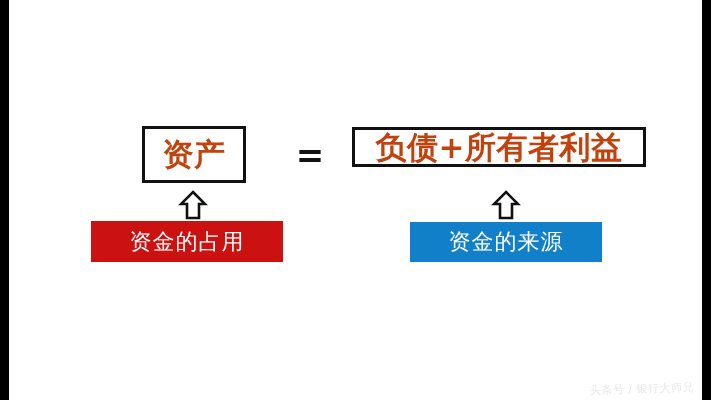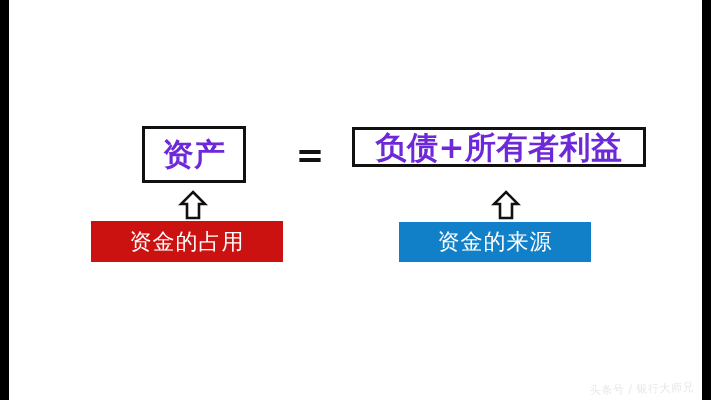--- a/index.html
+++ b/index.html
@@ -33,21 +33,21 @@
 
   
   .eq-box {
     position: absolute;
     box-sizing: border-box;
     background: #ffffff;
     border: 3px solid #111111;
     display: flex;
     align-items: center;
     justify-content: center;
-    color: #6d28d9;
+    color: #c2410c;
     font-weight: 700;
     letter-spacing: 0.5px;
     line-height: 1;
     white-space: nowrap;
   }
 
   #box-assets {
     left: 133px;
     top: 126px;
     width: 104px;
@@ -106,21 +106,21 @@
 
   #box-source-of-use {
     left: 82px;
     top: 221px;
     width: 192px;
     height: 41px;
     background: #cc1111;
   }
 
   #box-source-of-funds {
-    left: 390px;
+    left: 401px;
     top: 222px;
     width: 192px;
     height: 40px;
     background: #1280c8;
   }
 
   
   #watermark {
     position: absolute;
     right: 8px;

